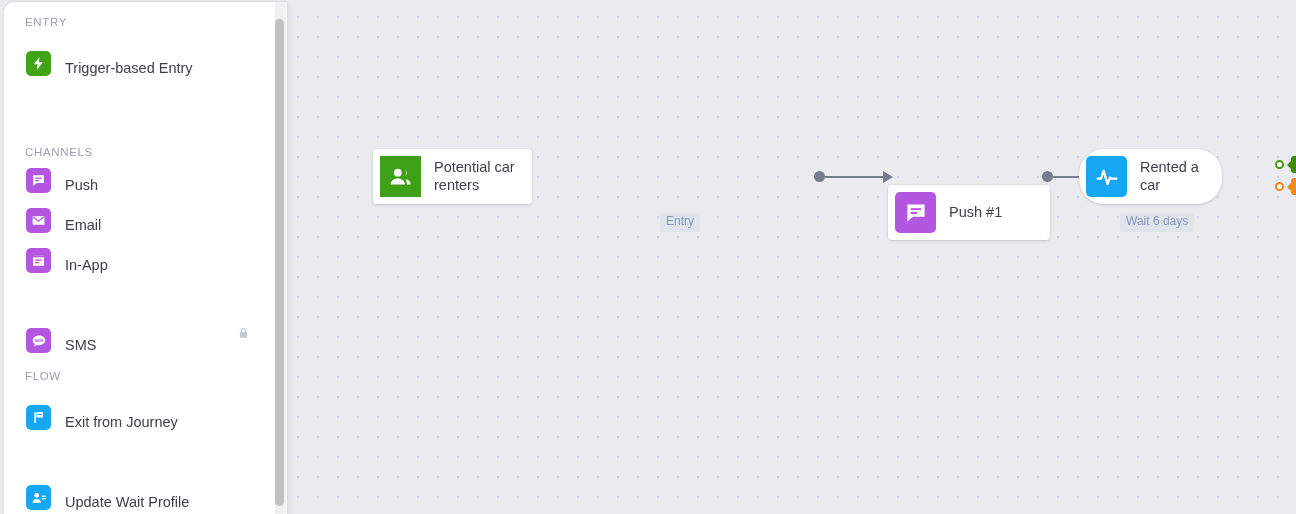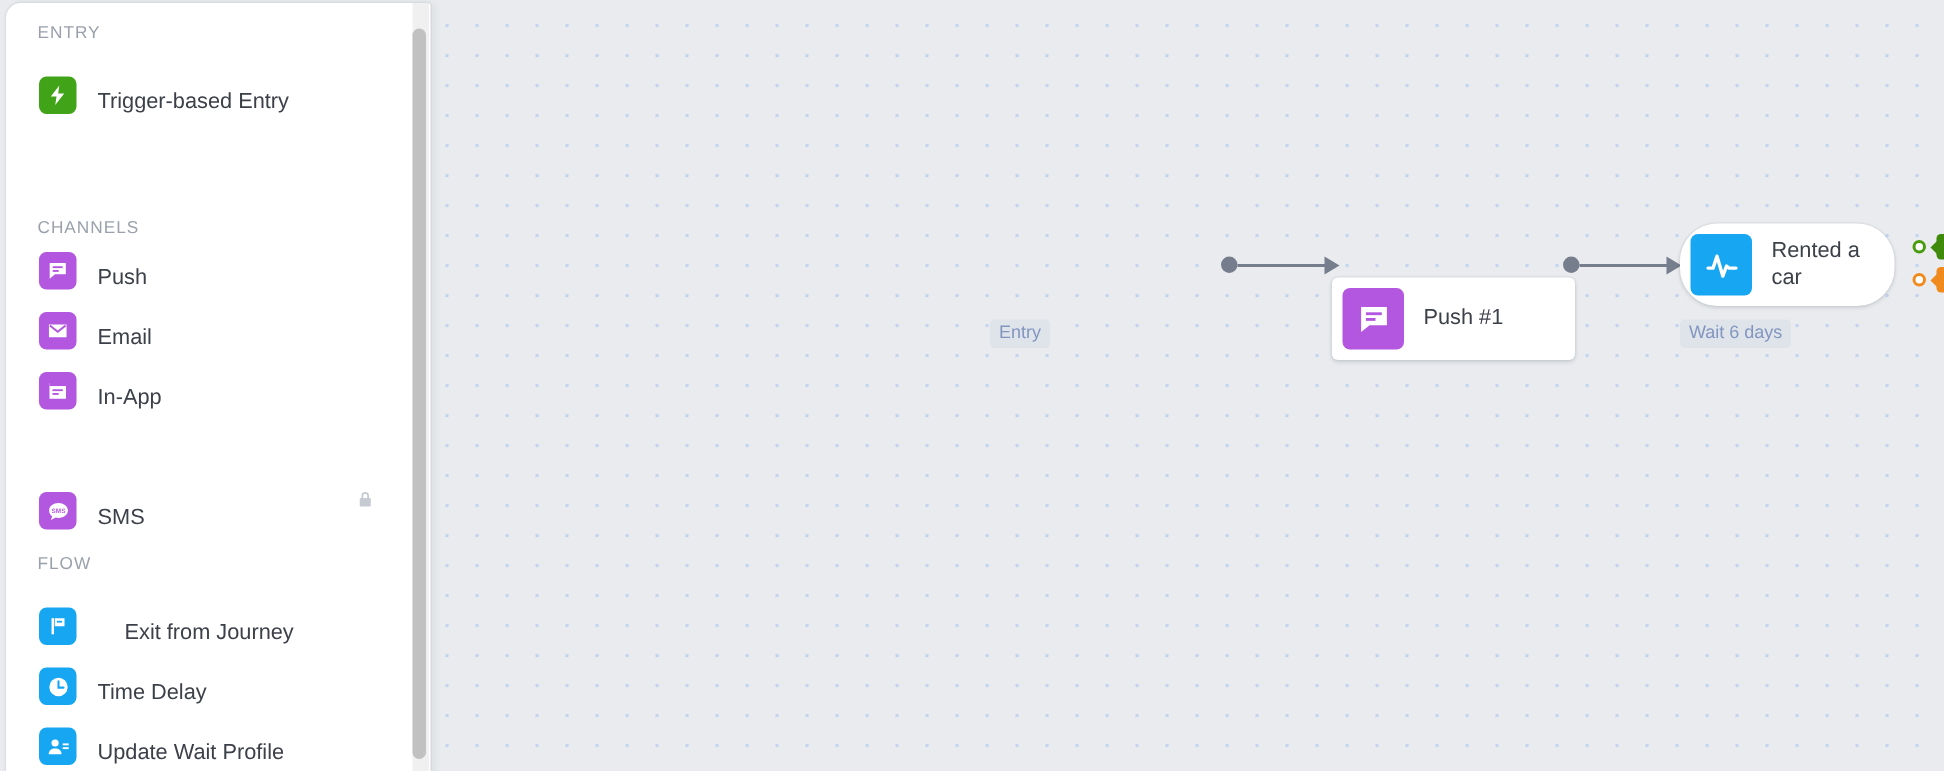--- a/index.html
+++ b/index.html
@@ -153,21 +153,21 @@
     margin-left: 13px;
     font-size: 14.5px;
     color: #3c4149;
     line-height: 1.23;
     white-space: pre-line;
     padding-right: 10px;
   }
 
   #node-entry   { left: 373px; top: 149px; width: 159px; }
   #node-push    { left: 601px; top: 149px; width: 162px; margin-top: 36px; }
-  #node-rented  { left: 833px; top: 149px; width: 143px; border-radius: 25px; }
+  #node-rented  { left: 792px; top: 149px; width: 143px; border-radius: 25px; }
 
   .node-tag {
     position: absolute;
     font-size: 12px;
     color: #8296c0;
     background: #dfe3ea;
     border-radius: 3px;
     padding: 2px 6px 3px 6px;
     line-height: 1.15;
   }
@@ -253,20 +253,32 @@
     color: #f08a1c;
   }
 </style>
 </head>
 <body>
 
 <div id="app">
 
   <div id="canvas">
 
+    <div class="node" id="node-entry" style="left:86px;">
+      <div class="node-icon sq ic-green2">
+        <svg width="26" height="26" viewBox="0 0 24 24" fill="#ffffff">
+          <circle cx="9" cy="8" r="3.6"></circle>
+          <path d="M2.4 19c0-3.6 2.9-5.6 6.6-5.6S15.6 15.4 15.6 19z"></path>
+          <path d="M15.4 4.8a3.6 3.6 0 0 1 0 6.4 4.6 4.6 0 0 0 0-6.4z"></path>
+          <path d="M16.3 13.9c2.7.5 4.6 2.3 4.6 5.1h-3.4c0-2-.5-3.7-1.2-5.1z"></path>
+        </svg>
+      </div>
+      <div class="node-title">Potential car
+renters</div>
+    </div>
     <div class="node-tag" id="tag-entry">Entry</div>
 
     <div class="port-dot" id="port-1"></div>
     <div class="edge" id="edge-1"></div>
     <div class="arrow-head" id="ah-1"></div>
 
     <div class="node" id="node-push">
       <div class="node-icon rnd ic-purple">
         <svg width="24" height="24" viewBox="0 0 24 24" fill="#ffffff">
           <path d="M3.4 3.6h17.2v12.2H9.1l-5.7 4.6z"></path>
@@ -364,40 +376,31 @@
         <div class="lock-wrap">
           <svg width="13" height="14" viewBox="0 0 24 24" fill="#c6cbd3">
             <path d="M7.4 10.2V7.4a4.6 4.6 0 0 1 9.2 0v2.8h-2.2V7.4a2.4 2.4 0 0 0-4.8 0v2.8z"></path>
             <rect x="5.2" y="10.2" width="13.6" height="10.4" rx="1.6"></rect>
           </svg>
         </div>
       </div>
 
       <div class="section-header sec-flow">FLOW</div>
 
-      <div class="side-item" style="top:388px;gap:18px;">
+      <div class="side-item" style="top:388px;">
         <div class="side-icon ic-blue">
           <svg width="15" height="15" viewBox="0 0 24 24" fill="#ffffff">
             <rect x="5.4" y="3.4" width="2.6" height="17.2"></rect>
             <path d="M8.8 3.4h10.4v8.6H8.8z"></path>
             <rect x="11" y="6.2" width="5.6" height="1.9" fill="#17a6f2"></rect>
           </svg>
         </div>
         <div class="side-label">Exit from Journey</div>
       </div>
 
-      <div class="side-item" style="top:428px;">
-        <div class="side-icon ic-blue">
-          <svg width="16" height="16" viewBox="0 0 24 24" fill="#ffffff">
-            <circle cx="12" cy="12" r="9.2"></circle>
-            <path d="M12 6.4v6.2h5" fill="none" stroke="#17a6f2" stroke-width="2.1" stroke-linecap="round"></path>
-          </svg>
-        </div>
-        <div class="side-label">Time Delay</div>
-      </div>
 
       <div class="side-item" style="top:468px;">
         <div class="side-icon ic-blue">
           <svg width="16" height="16" viewBox="0 0 24 24" fill="#ffffff">
             <circle cx="8.6" cy="8" r="3.6"></circle>
             <path d="M2.2 19.2c0-3.6 2.8-5.6 6.4-5.6s6.4 2 6.4 5.6z"></path>
             <rect x="16.2" y="8.4" width="6" height="1.9"></rect>
             <rect x="16.2" y="12.2" width="6" height="1.9"></rect>
           </svg>
         </div>

